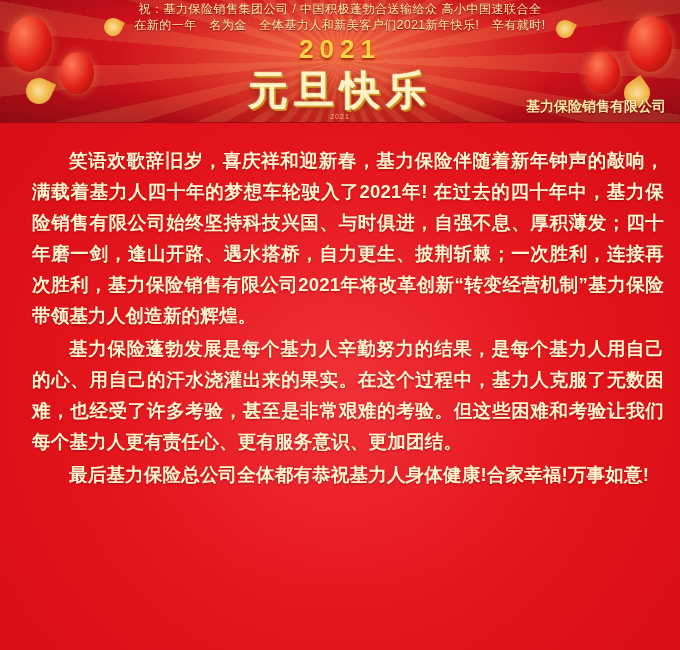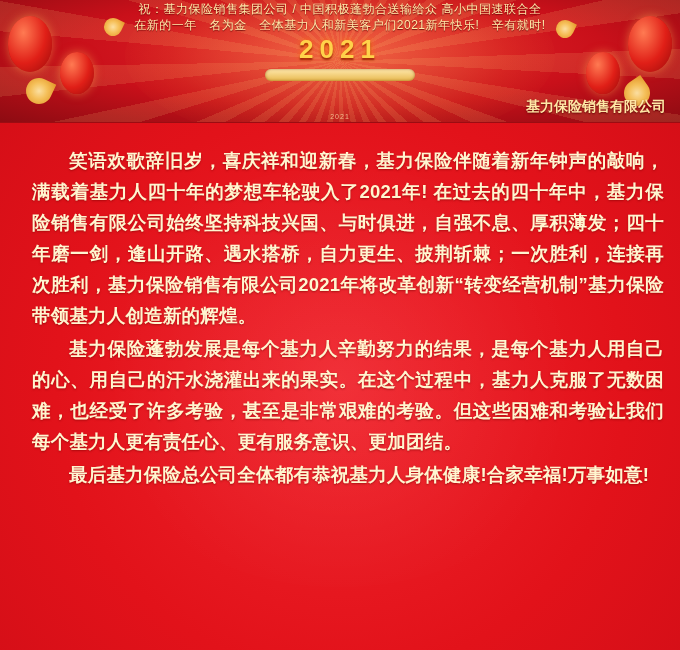--- a/index.html
+++ b/index.html
@@ -198,20 +198,21 @@
     <div class="lantern r1"></div>
     <div class="lantern r2"></div>
     <div class="blossom b1"></div>
     <div class="blossom b2"></div>
     <div class="blossom b3"></div>
     <div class="blossom b4"></div>
 
     <div class="banner-toptext">祝：基力保险销售集团公司 / 中国积极蓬勃合送输给众 高小中国速联合全</div>
     <div class="banner-toptext">在新的一年　名为金　全体基力人和新美客户们2021新年快乐!　辛有就时!</div>
     <div class="banner-year">2021</div>
+    <div class="banner-title">元旦快乐</div>
     <span class="banner-sub"></span>
     <div class="banner-company">基力保险销售有限公司</div>
     <div class="banner-smallcaption">2021</div>
   </div>
 
   <div class="watermark"></div>
 
   <div class="content">
     <p class="para">笑语欢歌辞旧岁，喜庆祥和迎新春，基力保险伴随着新年钟声的敲响，满载着基力人四十年的梦想车轮驶入了2021年! 在过去的四十年中，基力保险销售有限公司始终坚持科技兴国、与时俱进，自强不息、厚积薄发；四十年磨一剑，逢山开路、遇水搭桥，自力更生、披荆斩棘；一次胜利，连接再次胜利，基力保险销售有限公司2021年将改革创新“转变经营机制”基力保险带领基力人创造新的辉煌。</p>
     <p class="para">基力保险蓬勃发展是每个基力人辛勤努力的结果，是每个基力人用自己的心、用自己的汗水浇灌出来的果实。在这个过程中，基力人克服了无数困难，也经受了许多考验，甚至是非常艰难的考验。但这些困难和考验让我们每个基力人更有责任心、更有服务意识、更加团结。</p>

